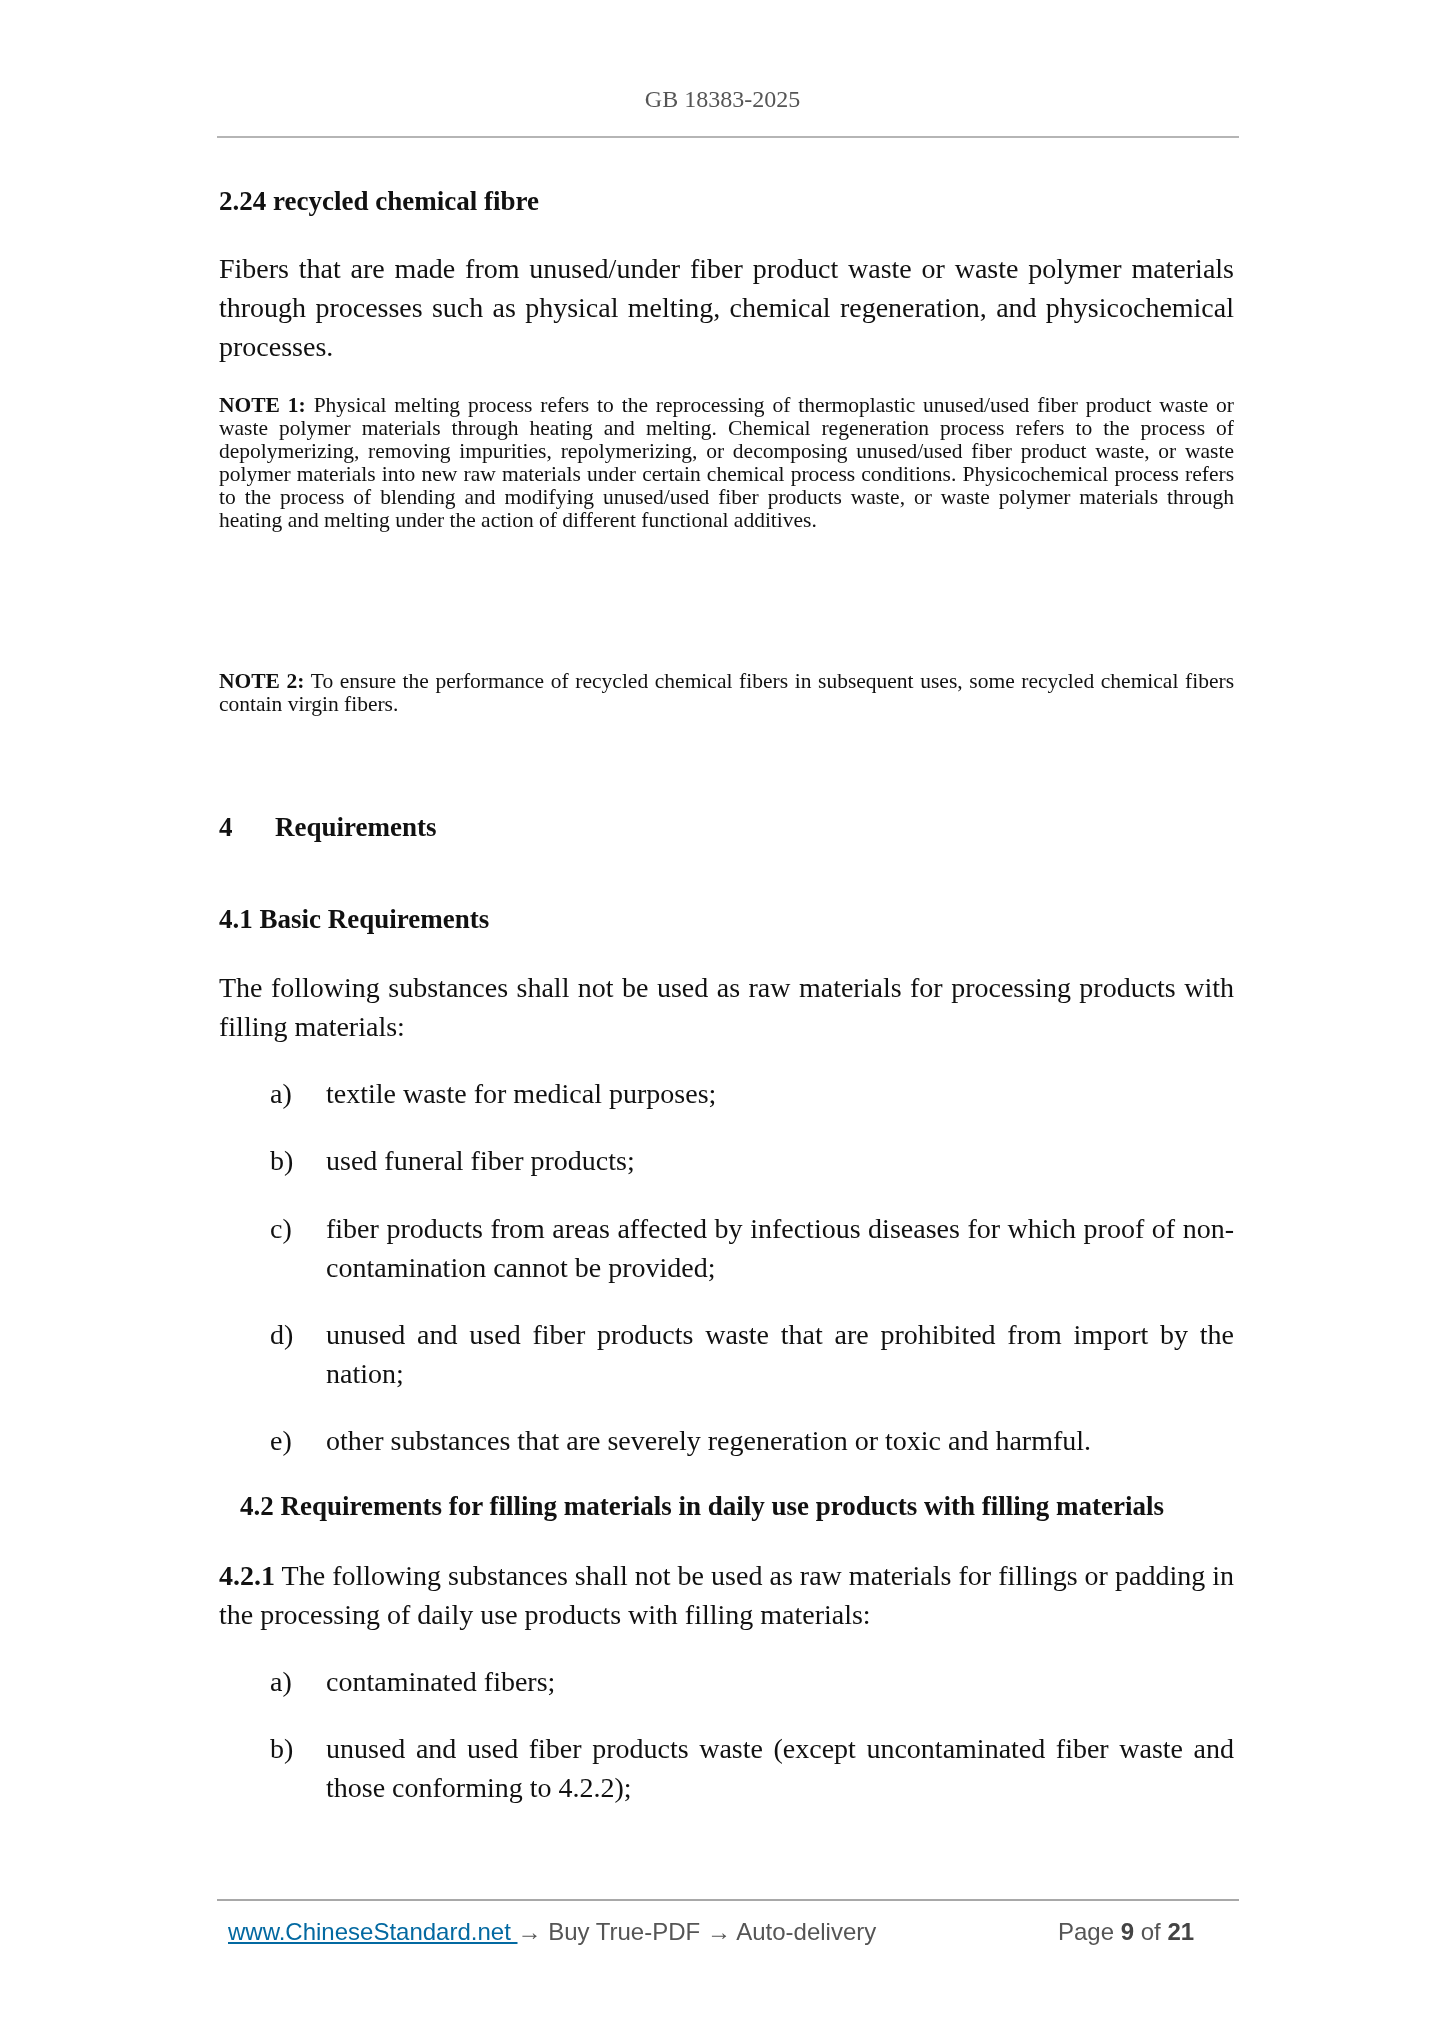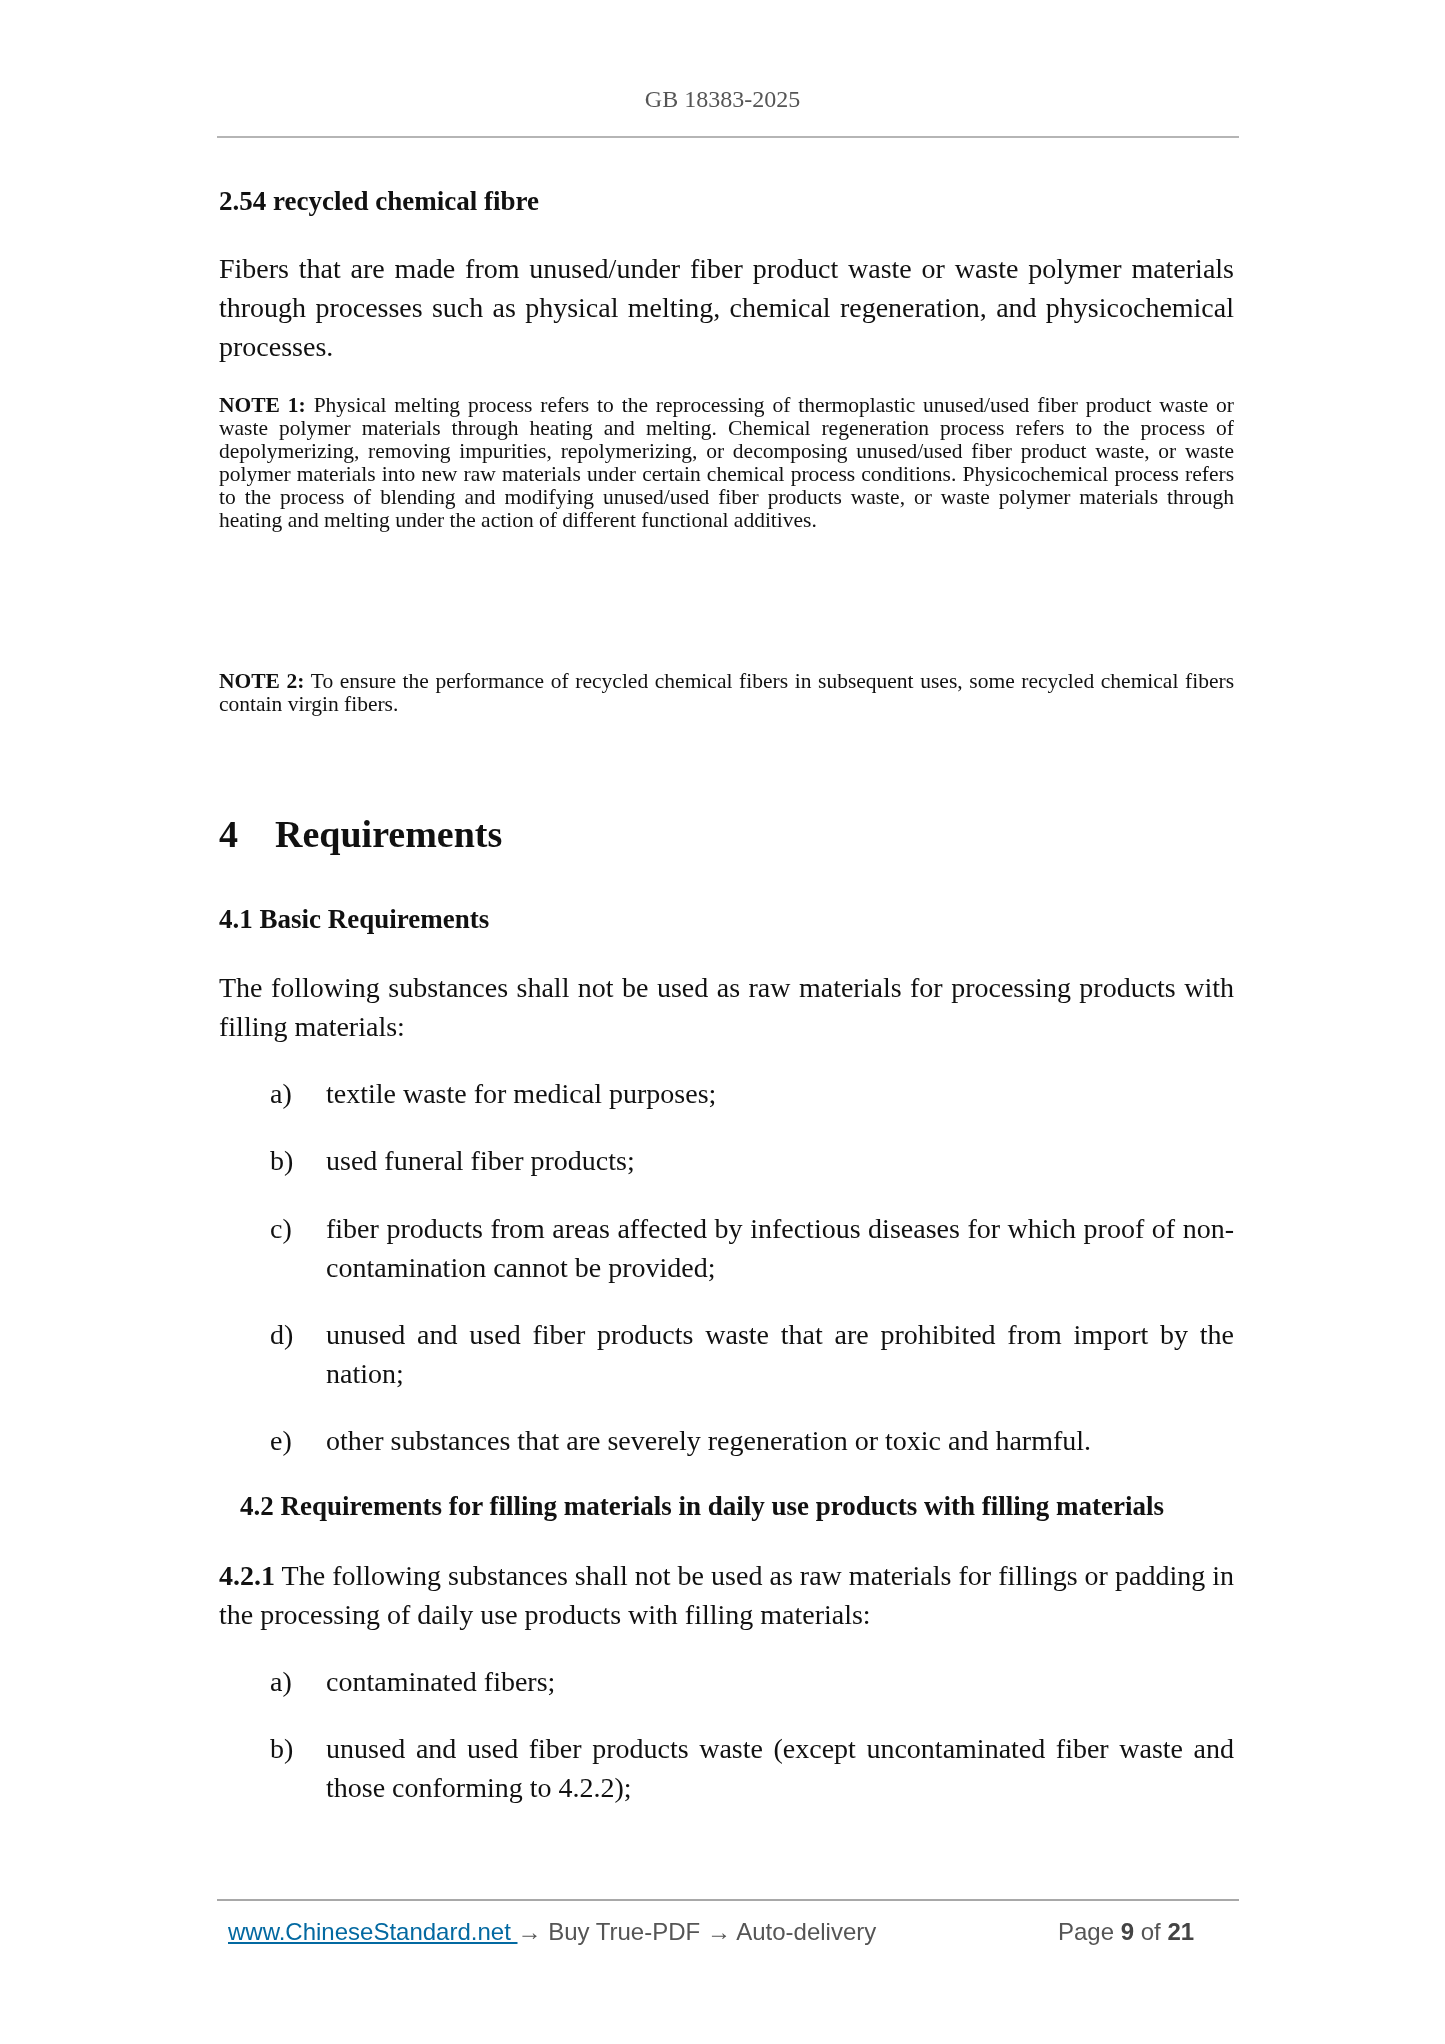--- a/index.html
+++ b/index.html
@@ -5,36 +5,36 @@
   html, body { margin:0; padding:0; background:#ffffff; }
   body { width:1445px; height:2044px; position:relative; overflow:hidden;
          font-family:"Liberation Serif", serif; color:#111; }
   .abs { position:absolute; }
   .header-title { left:0; width:1445px; top:86px; text-align:center; font-size:24px; color:#555; }
   .rule { left:217px; width:1022px; height:2px; background:#b5b5b5; }
   .h3 { left:219px; font-weight:bold; font-size:27px; }
   .body { left:219px; width:1015px; font-size:28px; line-height:39px; text-align:justify; }
   .note { left:219px; width:1015px; font-size:21.5px; line-height:23px; text-align:justify; }
   .note b, .body b { font-weight:bold; }
-  .h2 { left:219px; font-weight:bold; font-size:38px; }
+  .h2 { left:219px; font-weight:bold; font-size:27px; }
   .h2 .num { display:inline-block; width:56px; }
   .item { left:270px; width:964px; font-size:28px; line-height:39px; text-align:justify; display:flex; }
   .item .lbl { width:56px; flex:none; }
   .item .txt { flex:1; }
   .footer { top:1918px; font-family:"Liberation Sans", sans-serif; font-size:24px; color:#555; }
   .footer a { color:#0369a1; text-decoration:underline; }
   .footer b { color:#444; }
 </style>
 </head>
 <body>
 
 <div class="abs header-title">GB 18383-2025</div>
 <div class="abs rule" style="top:136px;"></div>
 
-<div class="abs h3" style="top:186px;">2.54 recycled chemical fibre</div>
+<div class="abs h3" style="top:186px;">2.24 recycled chemical fibre</div>
 
 <div class="abs body" style="top:249px;">Fibers that are made from unused/under fiber product waste or waste polymer materials through processes such as physical melting, chemical regeneration, and physicochemical processes.</div>
 
 <div class="abs note" style="top:394px;">
   <b>NOTE 1:</b>
   <span>Physical melting process refers to the reprocessing of thermoplastic unused/used fiber product waste or waste polymer materials through heating and melting. Chemical regeneration process refers to the process of depolymerizing, removing impurities, repolymerizing, or decomposing unused/used fiber product waste, or waste polymer materials into new raw materials under certain chemical process conditions. Physicochemical process refers to the process of blending and modifying unused/used fiber products waste, or waste polymer materials through heating and melting under the action of different functional additives.</span>
 </div>
 
 <div class="abs note" style="top:670px;">
   <b>NOTE 2:</b>

